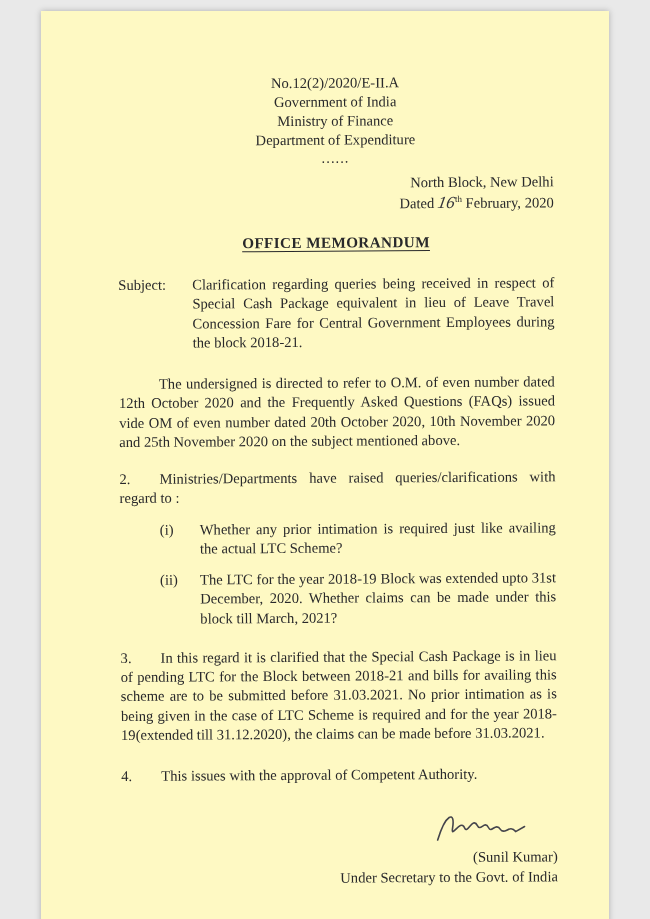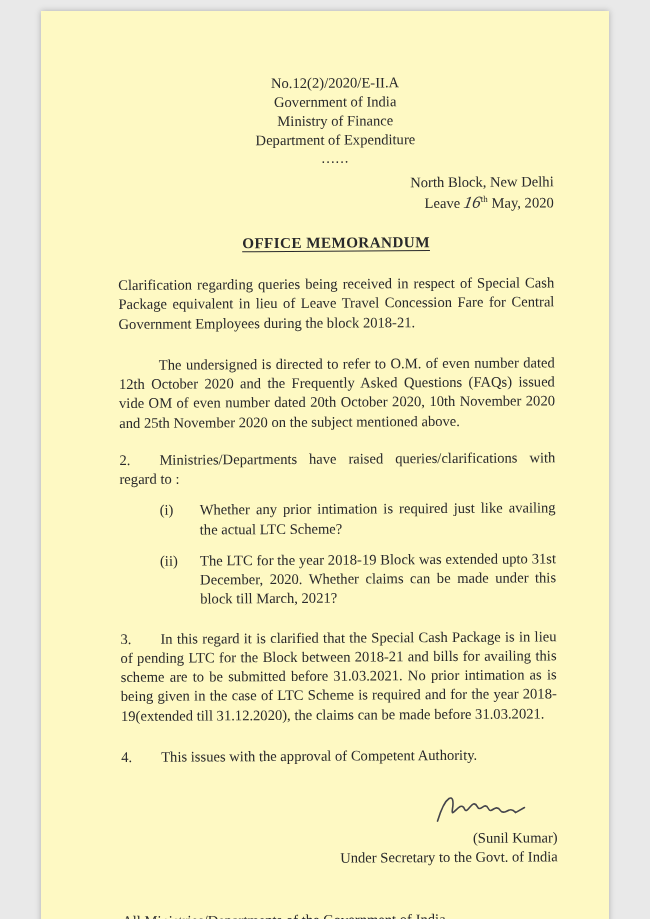--- a/index.html
+++ b/index.html
@@ -124,26 +124,27 @@
     <div class="doc-head">
       <div>No.12(2)/2020/E-II.A</div>
       <div>Government of India</div>
       <div>Ministry of Finance</div>
       <div>Department of Expenditure</div>
       <div class="dots">......</div>
     </div>
 
     <div class="place-date">
       <div>North Block, New Delhi</div>
-      <div><span>Leave</span> <span class="hand-day">16</span><sup class="hand-sup">th</sup> <span>May, 2020</span></div>
+      <div><span>Dated</span> <span class="hand-day">16</span><sup class="hand-sup">th</sup> <span>February, 2020</span></div>
     </div>
 
     <div class="memo-title">OFFICE MEMORANDUM</div>
 
     <div class="subject-row">
+      <div class="subject-label">Subject:</div>
       <div class="subject-text">Clarification regarding queries being received in respect of Special Cash Package equivalent in lieu of Leave Travel Concession Fare for Central Government Employees during the block 2018-21.</div>
     </div>
 
     <p class="para para-indent">The undersigned is directed to refer to O.M. of even number dated 12th October 2020 and the Frequently Asked Questions (FAQs) issued vide OM of even number dated 20th October 2020,  10th November 2020 and 25th November 2020 on the subject mentioned above.</p>
 
     <p class="para num-para"><span class="pnum">2.</span><span>Ministries/Departments have raised queries/clarifications with regard to :</span></p>
 
     <div class="list-item">
       <span class="list-num">(i)</span>
       <span class="list-text">Whether any prior intimation is required just like availing the actual LTC Scheme?</span>

